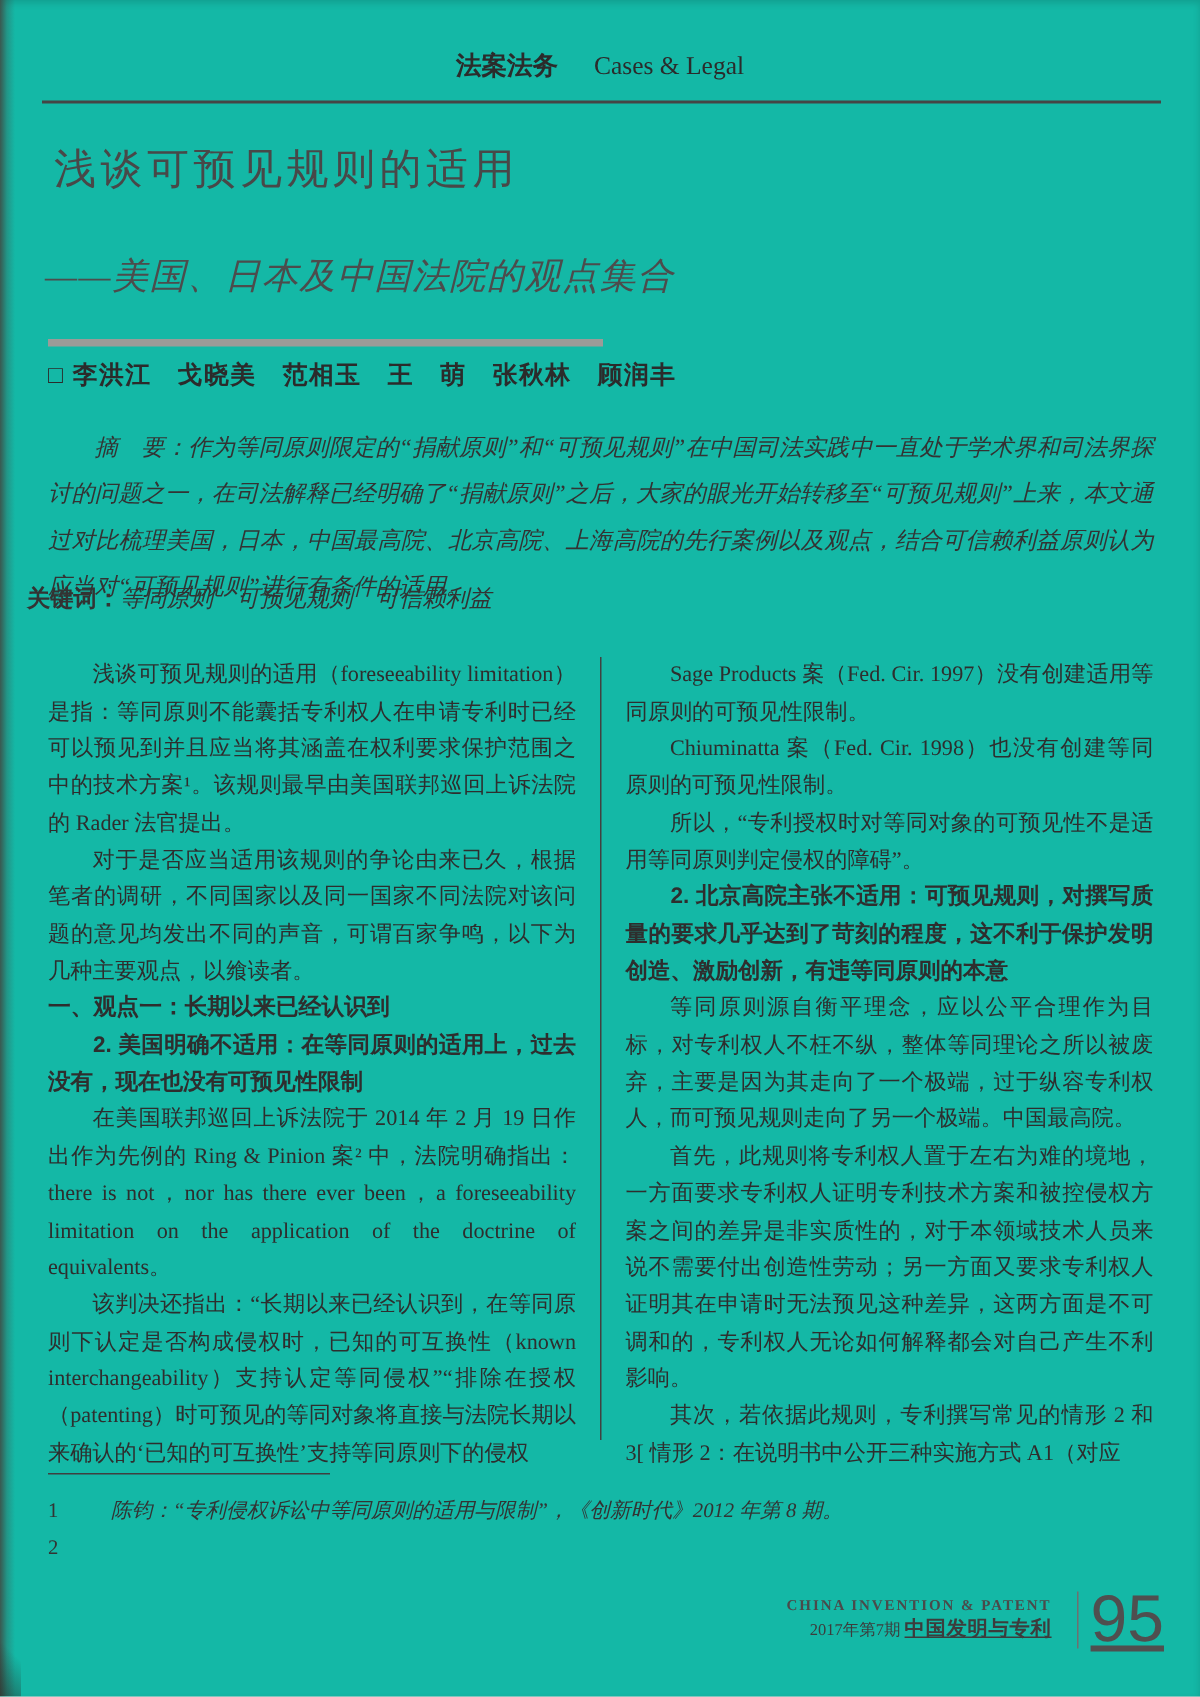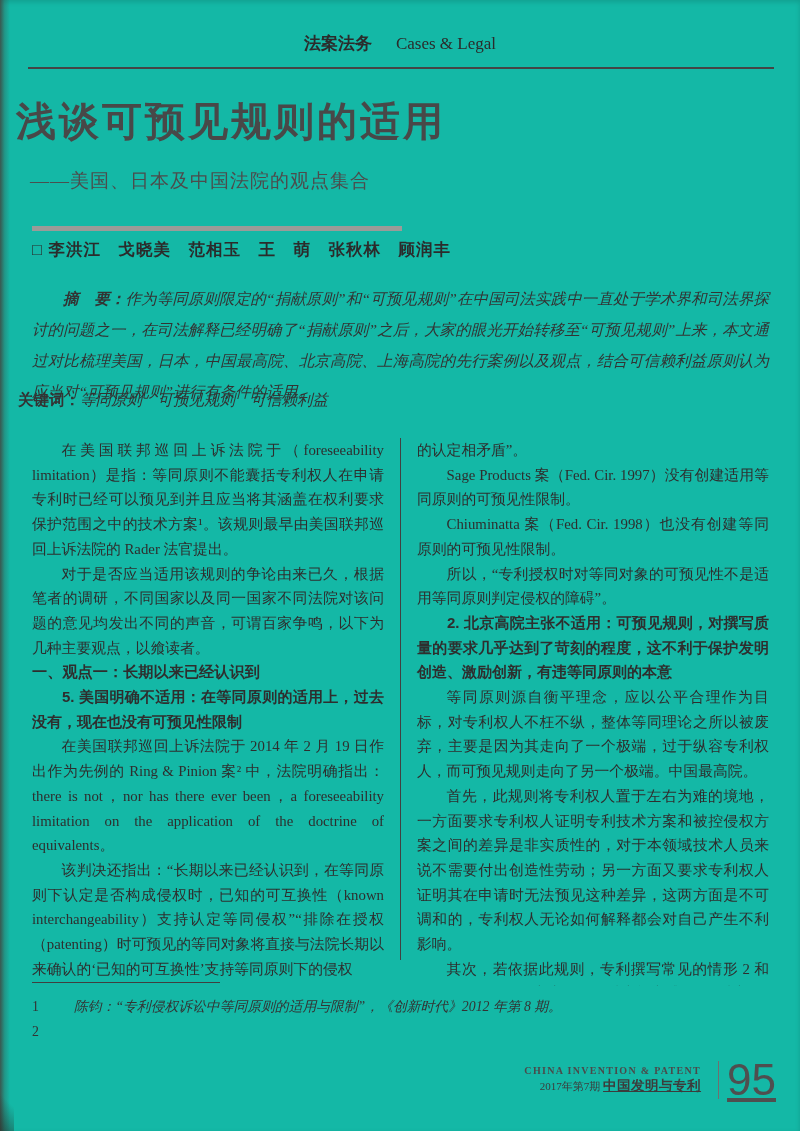--- a/index.html
+++ b/index.html
@@ -12,32 +12,32 @@
   .scan-edge{position:absolute;left:0;top:0;bottom:0;width:10px;
     background:linear-gradient(90deg,rgba(68,68,62,.8),rgba(68,68,62,.3) 45%,rgba(68,68,62,0));}
   .scan-corner{position:absolute;left:0;bottom:0;width:14px;height:40px;
     background:linear-gradient(45deg,rgba(40,40,36,.55),rgba(40,40,36,0) 70%);}
 
   .header{position:absolute;top:32px;left:0;right:0;text-align:center;white-space:nowrap;}
   .sec-cn{font-family:"Liberation Sans","DejaVu Sans",sans-serif;font-weight:700;font-size:17px;color:#2b2b2b;margin-right:24px;}
   .sec-en{font-size:17px;color:#2b2b2b;}
   .header-rule{position:absolute;top:67px;left:28px;right:26px;border-top:2px solid #454545;}
 
-  .title{position:absolute;top:94px;left:16px;margin:0;font-size:40px;font-weight:700;
+  .title{position:absolute;top:94px;left:36px;margin:0;font-size:28px;font-weight:400;
     color:#484848;letter-spacing:3px;}
-  .subtitle{position:absolute;top:168px;left:30px;margin:0;font-size:19px;font-weight:500;
-    color:#4c4c4c;letter-spacing:1px;text-align:center;}
+  .subtitle{position:absolute;top:168px;left:30px;margin:0;font-size:24px;font-weight:500;
+    font-style:italic;color:#4c4c4c;letter-spacing:1px;text-align:center;}
 
   .author-bar{position:absolute;top:226px;left:32px;width:370px;height:5px;background:#9b9b98;}
   .authors{position:absolute;top:239px;left:32px;font-family:"Liberation Sans","DejaVu Sans",sans-serif;
     font-weight:700;font-size:16.5px;color:#2b2b2b;letter-spacing:1px;}
 
   .abstract{position:absolute;top:283px;left:32px;width:737px;margin:0;
     font-style:italic;font-size:15.5px;line-height:31px;text-align:justify;text-indent:2em;color:#333;}
-  .abstract .label{font-weight:700;}
+  .abstract .label{font-weight:400;}
   .keywords{position:absolute;top:384px;left:18px;width:737px;margin:0;
     font-size:15.5px;line-height:31px;color:#333;}
   .keywords .label{font-family:"Liberation Sans","DejaVu Sans",sans-serif;font-weight:700;font-style:normal;}
   .keywords .vals{font-style:italic;}
 
   .columns{position:absolute;top:438px;left:32px;width:737px;height:548px;display:flex;overflow:hidden;}
   .col{width:352px;flex:0 0 352px;}
   .divider{flex:0 0 1px;width:1px;background:#414141;height:522px;margin:0 16px 0 16px;}
   .col p{margin:0;font-size:14.8px;line-height:24.7px;text-align:justify;text-indent:2em;color:#2e2e2e;}
   .col p.no-indent{text-indent:0;}
@@ -75,30 +75,29 @@
 
   <div class="author-bar"></div>
   <div class="authors">□ 李洪江　戈晓美　范相玉　王　萌　张秋林　顾润丰</div>
 
   <p class="abstract"><b class="label">摘　要：</b><span>作为等同原则限定的“捐献原则”和“可预见规则”在中国司法实践中一直处于学术界和司法界探讨的问题之一，在司法解释已经明确了“捐献原则”之后，大家的眼光开始转移至“可预见规则”上来，本文通过对比梳理美国，日本，中国最高院、北京高院、上海高院的先行案例以及观点，结合可信赖利益原则认为应当对“可预见规则”进行有条件的适用。</span></p>
 
   <p class="keywords"><span class="label">关键词：</span><span class="vals">等同原则　可预见规则　可信赖利益</span></p>
 
   <div class="columns">
     <div class="col left">
-      <p>在美国联邦巡回上诉法院于（foreseeability limitation）是指：等同原则不能囊括专利权人在申请专利时已经可以预见到并且应当将其涵盖在权利要求保护范围之中的技术方案¹。该规则最早由美国联邦巡回上诉法院的 Rader 法官提出。</p>
+      <p>浅谈可预见规则的适用（foreseeability limitation）是指：等同原则不能囊括专利权人在申请专利时已经可以预见到并且应当将其涵盖在权利要求保护范围之中的技术方案¹。该规则最早由美国联邦巡回上诉法院的 Rader 法官提出。</p>
       <p>对于是否应当适用该规则的争论由来已久，根据笔者的调研，不同国家以及同一国家不同法院对该问题的意见均发出不同的声音，可谓百家争鸣，以下为几种主要观点，以飨读者。</p>
       <p class="h-sec">一、观点一：长期以来已经认识到</p>
-      <p class="bold-sans">5. 美国明确不适用：在等同原则的适用上，过去没有，现在也没有可预见性限制</p>
+      <p class="bold-sans">2. 美国明确不适用：在等同原则的适用上，过去没有，现在也没有可预见性限制</p>
       <p>在美国联邦巡回上诉法院于 2014 年 2 月 19 日作出作为先例的 Ring &amp; Pinion 案² 中，法院明确指出：there is not，nor has there ever been，a foreseeability limitation on the application of the doctrine of equivalents。</p>
       <p>该判决还指出：“长期以来已经认识到，在等同原则下认定是否构成侵权时，已知的可互换性（known interchangeability）支持认定等同侵权”“排除在授权（patenting）时可预见的等同对象将直接与法院长期以来确认的‘已知的可互换性’支持等同原则下的侵权</p>
     </div>
     <div class="divider"></div>
     <div class="col right">
-      <p class="no-indent">的认定相矛盾”。</p>
       <p>Sage Products 案（Fed. Cir. 1997）没有创建适用等同原则的可预见性限制。</p>
       <p>Chiuminatta 案（Fed. Cir. 1998）也没有创建等同原则的可预见性限制。</p>
       <p>所以，“专利授权时对等同对象的可预见性不是适用等同原则判定侵权的障碍”。</p>
       <p class="bold-sans">2. 北京高院主张不适用：可预见规则，对撰写质量的要求几乎达到了苛刻的程度，这不利于保护发明创造、激励创新，有违等同原则的本意</p>
       <p>等同原则源自衡平理念，应以公平合理作为目标，对专利权人不枉不纵，整体等同理论之所以被废弃，主要是因为其走向了一个极端，过于纵容专利权人，而可预见规则走向了另一个极端。中国最高院。</p>
       <p>首先，此规则将专利权人置于左右为难的境地，一方面要求专利权人证明专利技术方案和被控侵权方案之间的差异是非实质性的，对于本领域技术人员来说不需要付出创造性劳动；另一方面又要求专利权人证明其在申请时无法预见这种差异，这两方面是不可调和的，专利权人无论如何解释都会对自己产生不利影响。</p>
       <p>其次，若依据此规则，专利撰写常见的情形 2 和 3[ 情形 2：在说明书中公开三种实施方式 A1（对应</p>
     </div>
   </div>
 

